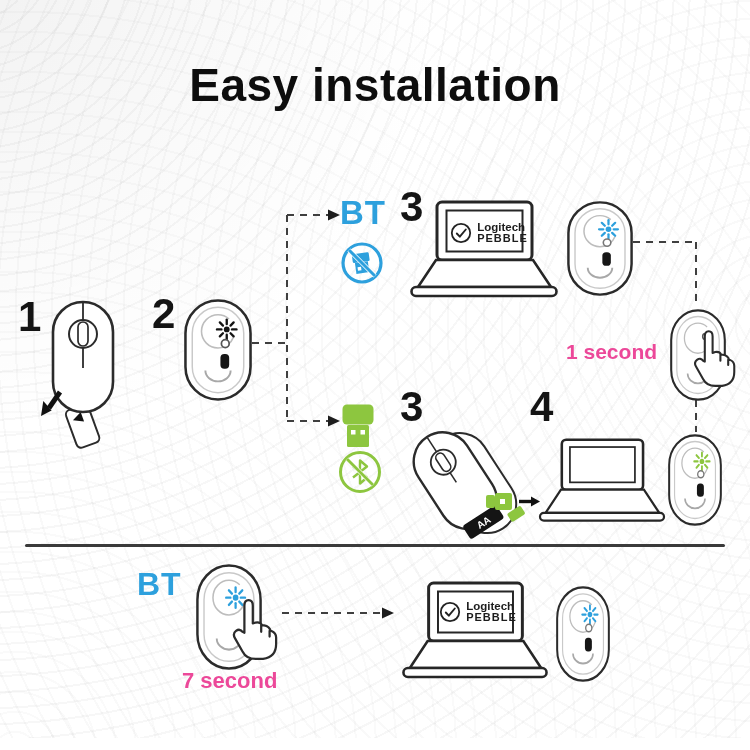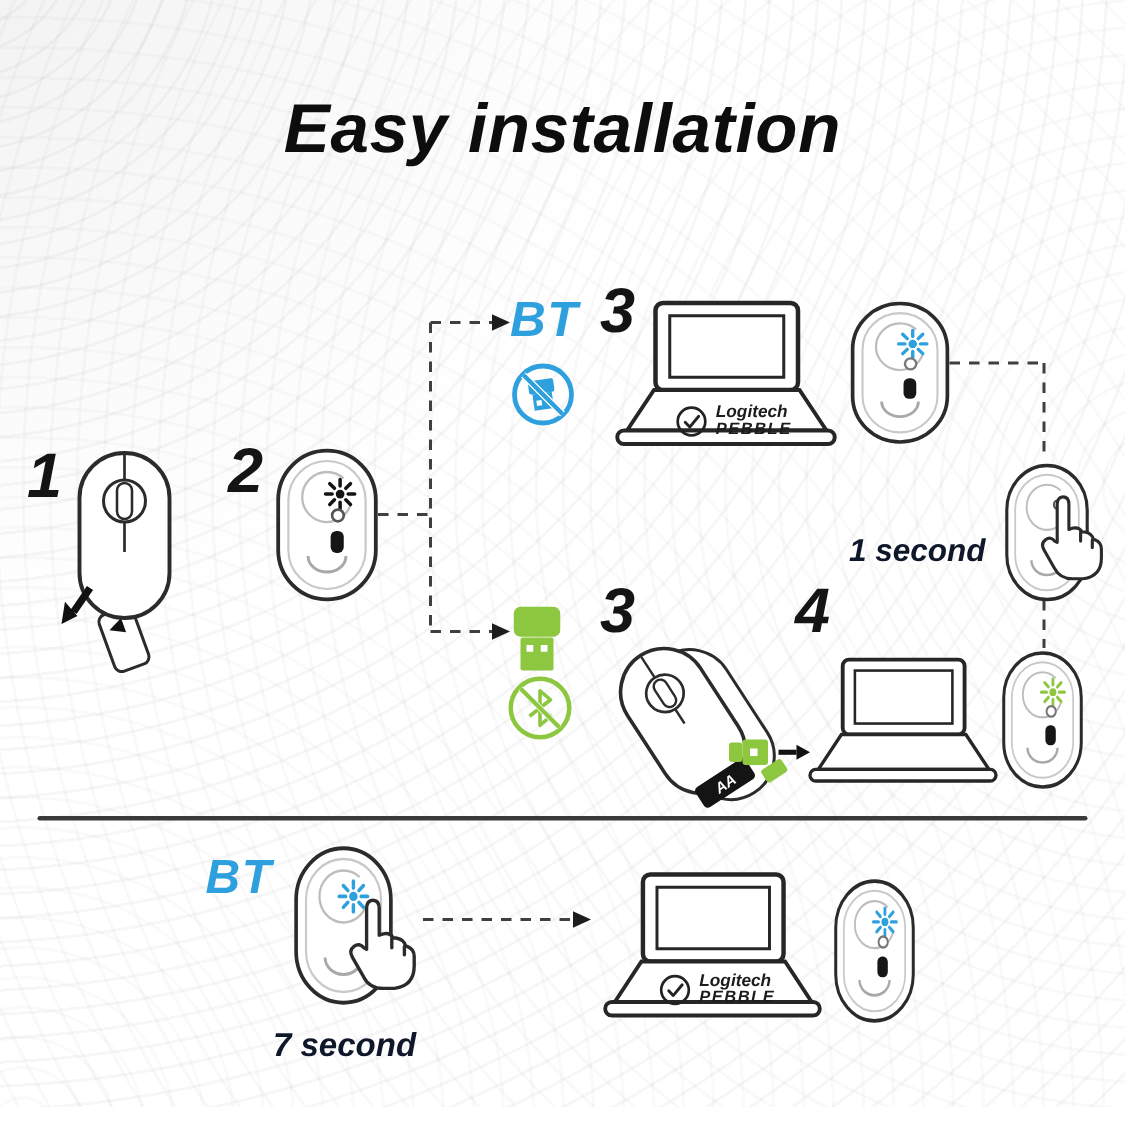--- a/index.html
+++ b/index.html
@@ -1,40 +1,40 @@
 <!DOCTYPE html>
 <html style="--blue: #2da0dd; --green: #8dc63f; --ink: #111111; --stroke: #2b2b2b; --divider: #3a3a3a;"><head>
 <meta charset="utf-8">
 <style>
   html,body{margin:0;padding:0;}
   body{font-family:"Liberation Sans",sans-serif;background:#fff;}
-  .canvas{position:relative;width:750px;height:738px;overflow:hidden;background:#fff;font-style:italic;}
+  .canvas{position:relative;width:750px;height:738px;overflow:hidden;background:#fff;}
   .canvas::before{content:"";position:absolute;inset:0;pointer-events:none;
     background:
       radial-gradient(circle at -4% -6%, rgba(0,0,0,0.055), rgba(0,0,0,0.02) 26%, transparent 44%),
       repeating-radial-gradient(circle at -4% -6%, rgba(0,0,0,0.03) 0 2px, transparent 2px 16px),
       repeating-radial-gradient(circle at 103% 44%, rgba(0,0,0,0.022) 0 2px, transparent 2px 18px),
       repeating-radial-gradient(circle at 2% 102%, rgba(0,0,0,0.018) 0 2px, transparent 2px 20px);
   }
   .abs{position:absolute;}
   svg{overflow:visible;display:block;}
   svg text{font-family:"Liberation Sans",sans-serif;}
   .title{left:0;right:0;top:58px;text-align:center;font-size:46px;font-weight:bold;
          color:#0d0d0d;letter-spacing:0.5px;}
   .num{font-size:42px;font-weight:bold;color:#141414;line-height:1;}
   .bt{font-size:33px;font-weight:bold;color:var(--blue);line-height:1;letter-spacing:1px;}
-  .seclabel{font-size:21px;font-weight:bold;color:#0f172a;line-height:1;margin-top:16px;}
+  .seclabel{font-size:21px;font-weight:bold;color:#ec4899;line-height:1;}
   .c-black{color:#141414;}
   .c-blue{color:var(--blue);}
   .c-green{color:var(--green);}
   .fill-green{fill:var(--green);}
   .stroke-blue{stroke:var(--blue);}
   .stroke-green{stroke:var(--green);}
   .fill-blue{fill:var(--blue);}
-  .logo{display:flex;align-items:center;justify-content:center;gap:5px;margin-top:48px;}
+  .logo{display:flex;align-items:center;justify-content:center;gap:5px;}
   .logo .txt{display:flex;flex-direction:column;line-height:1.05;color:#1c1c1c;}
   .logo .brand{font-size:11.5px;font-weight:bold;}
   .logo .model{font-size:11px;font-weight:bold;letter-spacing:1px;}
   .divider{left:25px;width:700px;top:544px;height:3px;background:var(--divider);border-radius:2px;}
 </style>
 </head>
 <body>
 
 <div class="canvas">
 

